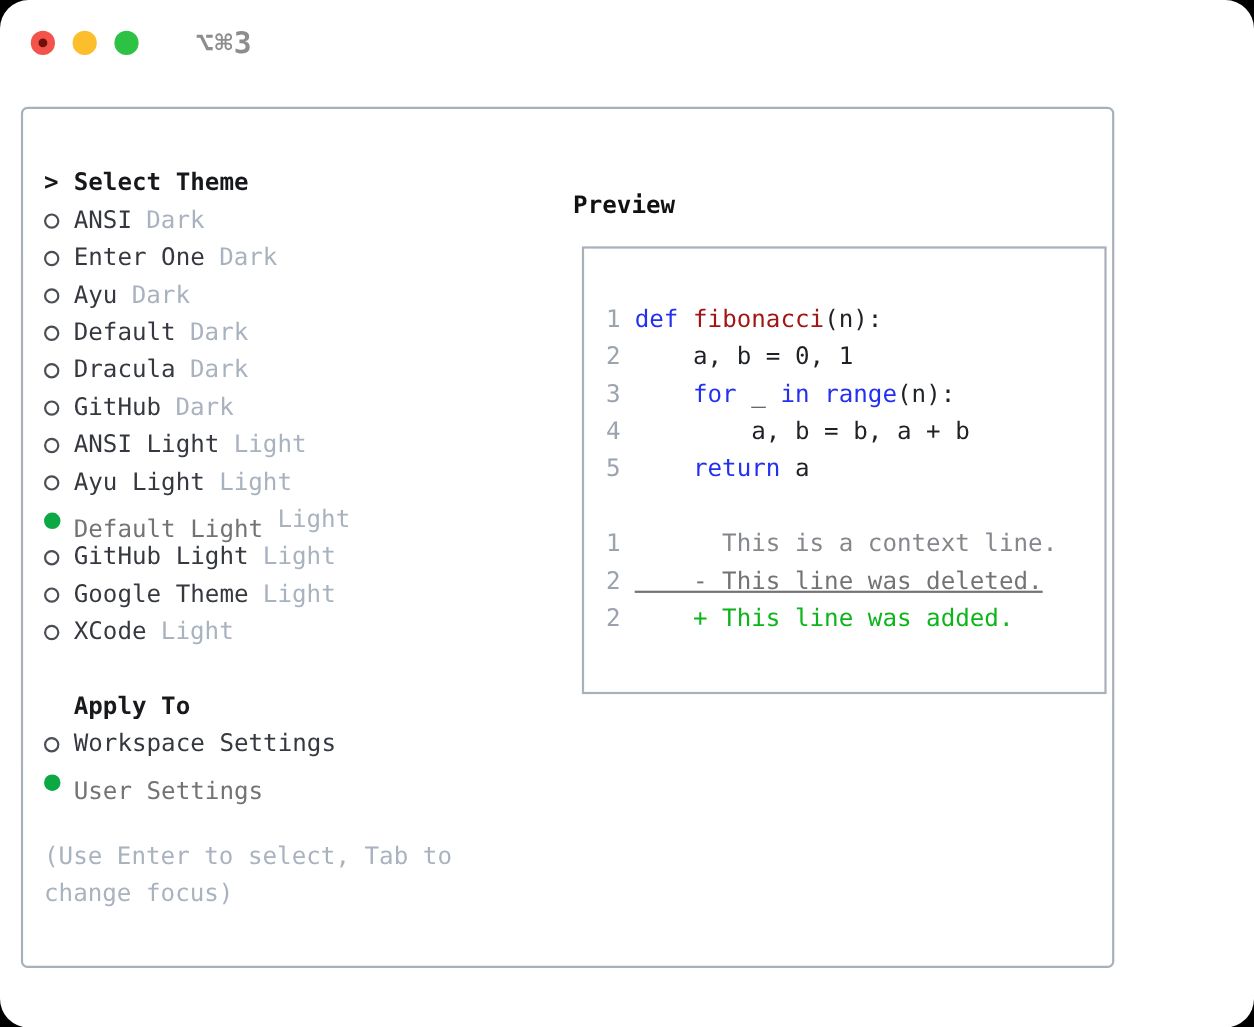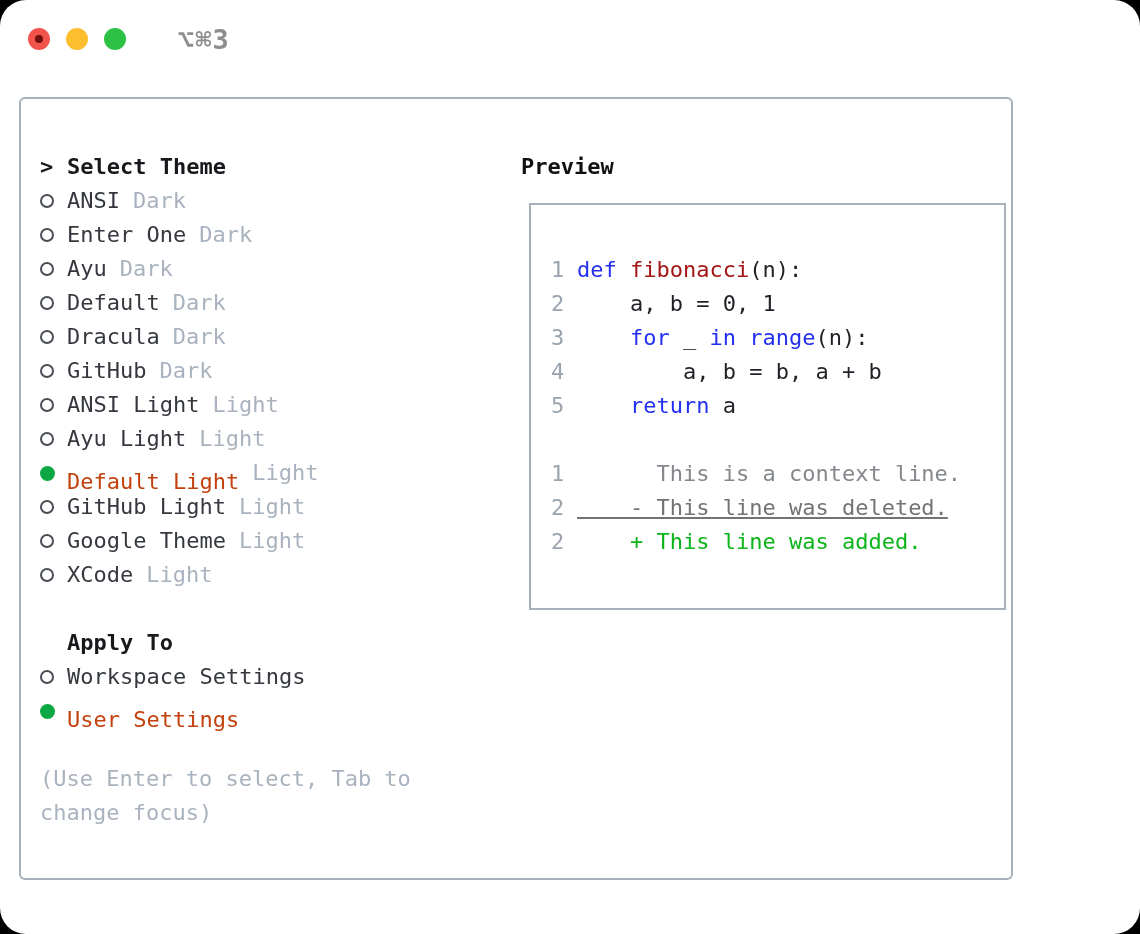--- a/index.html
+++ b/index.html
@@ -59,38 +59,39 @@
     width: 14px; height: 14px; border-radius: 50%;
     border: 2px solid #4a4e55;
   }
   .dot-selected {
     width: 15px; height: 15px; border-radius: 50%;
     background: #0ca843; border: none;
   }
   .prompt-char { font-weight: bold; color: #16181c; }
   .list-title { font-weight: bold; color: #16181c; }
   .theme-label { color: #35393f; }
-  .theme-label.selected { color: #c2410c; margin-top: 17px; }
+  .theme-label.selected { color: #737373; margin-top: 17px; }
   .variant-tag { color: #a9b2bf; margin-left: 13px; }
   .section-gap { height: 34px; }
   .apply-title { color: #17191c; font-weight: bold; }
   .hint {
     margin-top: 34px;
     color: #a9b2bf;
     white-space: normal; word-break: normal;
     width: 430px;
   }
   
   .right-col {
     position: absolute; left: 481px; top: 51px;
     font-size: 22px; line-height: 34px;
   }
   .preview-title {
     font-weight: bold; color: #111; height: 34px;
     padding-left: 19px;
+    margin-top: 21px;
   }
   .preview-box {
     margin-top: 19px; margin-left: 27px;
     width: 477px; height: 407px;
     border: 2px solid #a8b0ba;
     padding: 48px 0 0 20px;
     overflow: hidden;
   }
   .code-line { display: flex; height: 34px; white-space: pre; }
   .gutter {

